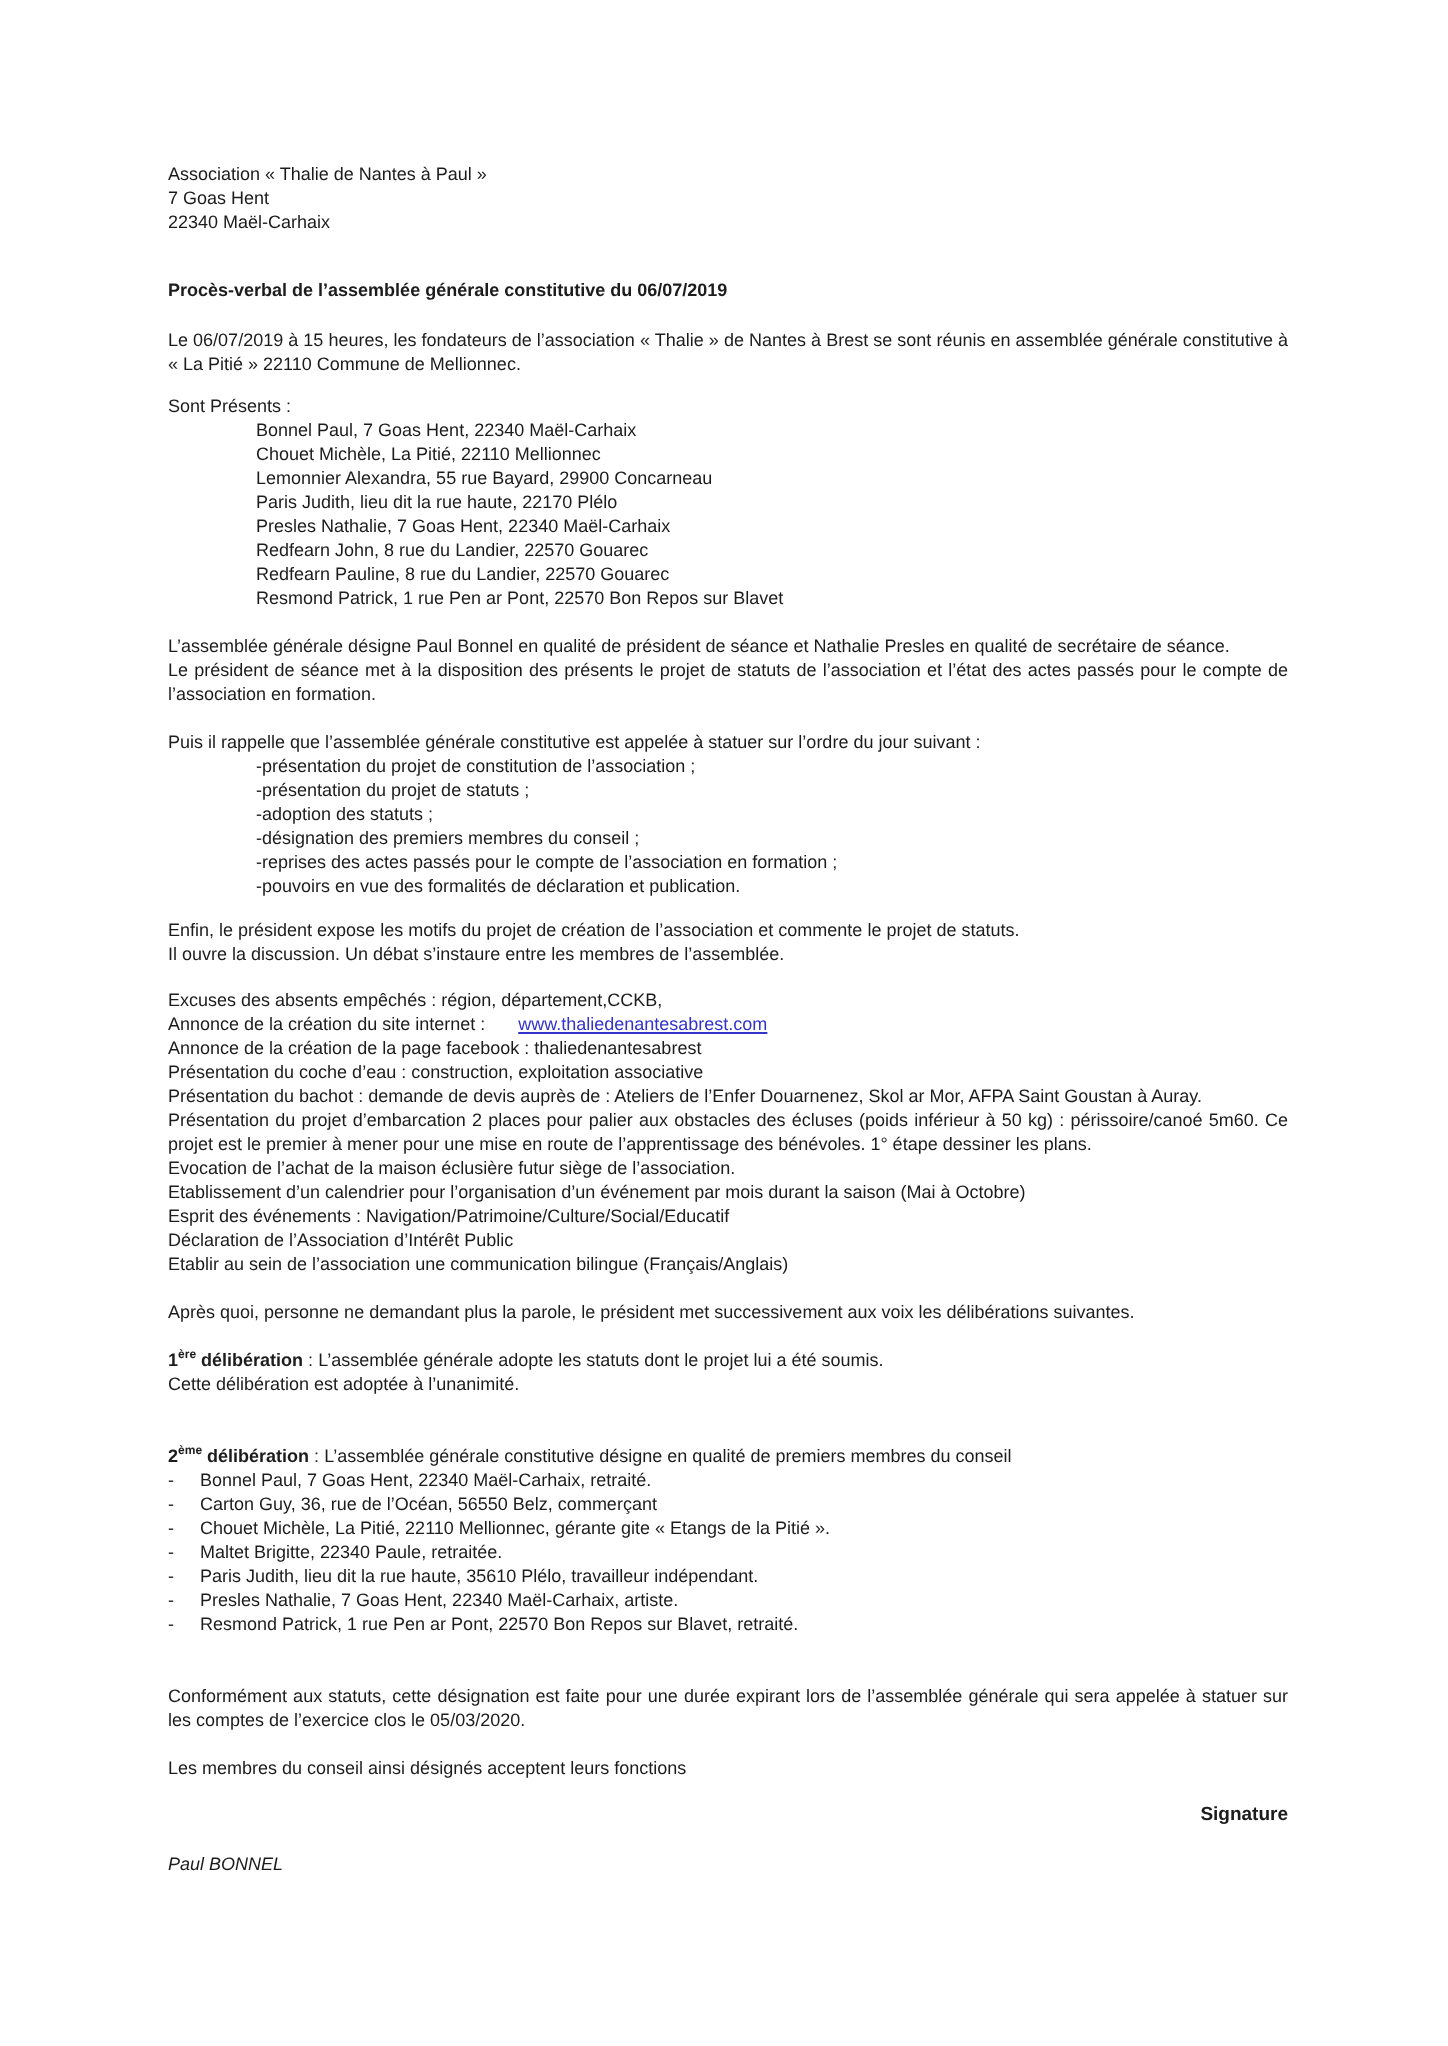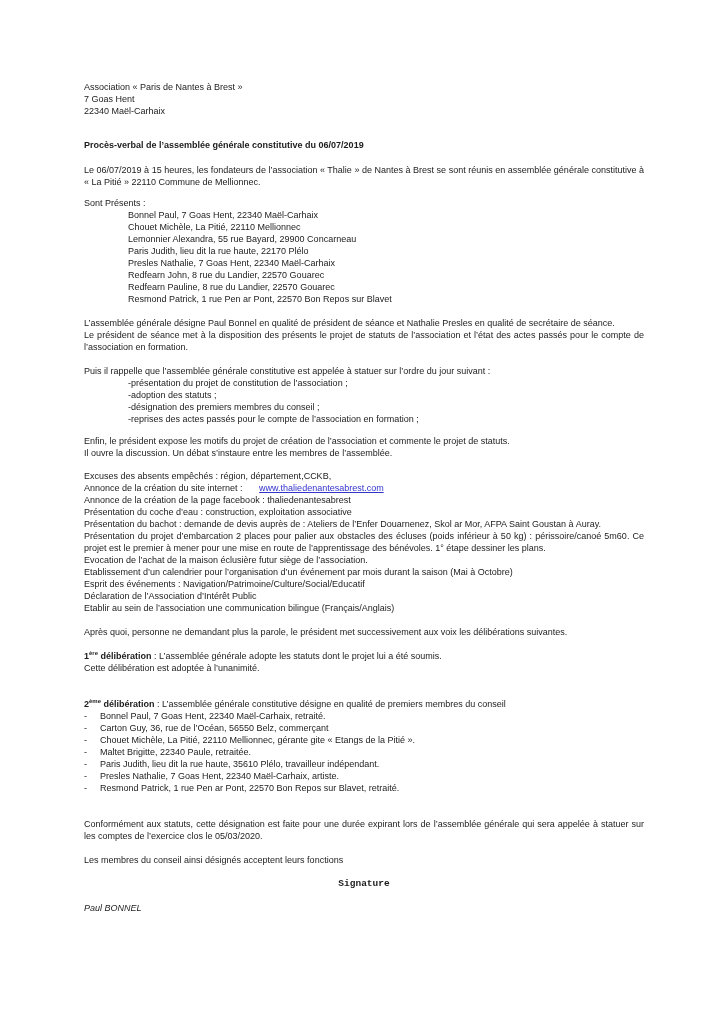--- a/index.html
+++ b/index.html
@@ -33,22 +33,22 @@
   .puis         { margin-top: 12px !important; }
   .expose       { margin-top: 10px !important; }
   .notes        { margin-top: 11px !important; }
   .apres        { margin-top: 12px !important; }
   .delib1       { margin-top: 12px !important; }
   .delib2       { margin-top: 24px !important; }
   .conformement { margin-top: 24px !important; }
   .acceptation  { margin-top: 12px !important; }
   .sig-label {
     margin-top: 12px !important;
-    text-align: center;
-    font-family: Liberation Mono, monospace;
+    text-align: right;
+    font-family: Liberation Sans, sans-serif;
     font-weight: bold;
     font-size: 9.5px;
   }
   .sig-name {
     margin-top: 12px !important;
     text-align: left;
     font-style: italic;
   }
   .member { padding-left: 43px; }
   .member .dash { display: inline-block; width: 16px; }
@@ -56,21 +56,21 @@
   sup { font-size: 6px; line-height: 0; }
   a.site-link { color: #3333cc; text-decoration: underline; cursor: pointer; margin-left: 14px; }
 </style>
 </head>
 <body>
 
 <div class="page">
   <div class="content">
 
     <div>
-      <div>Association « Paris  de Nantes à Brest »</div>
+      <div>Association « Thalie  de Nantes à Paul »</div>
       <div>7 Goas Hent</div>
       <div>22340  Maël-Carhaix</div>
     </div>
 
     <p class="doc-title">Procès-verbal de l’assemblée générale constitutive du 06/07/2019</p>
 
     <p class="intro justify">Le 06/07/2019 à 15 heures, les fondateurs de l’association « Thalie » de Nantes à Brest se sont réunis en assemblée générale constitutive à « La Pitié » 22110 Commune de Mellionnec.</p>
 
     <p class="presents-lbl">Sont Présents :</p>
     <div>
@@ -83,23 +83,25 @@
       <div class="indent">Redfearn Pauline, 8 rue du Landier, 22570 Gouarec</div>
       <div class="indent">Resmond Patrick, 1 rue Pen ar Pont, 22570 Bon Repos sur Blavet</div>
     </div>
 
     <p class="designation justify">L’assemblée générale désigne Paul Bonnel en qualité de président de séance et Nathalie Presles en qualité de secrétaire de séance.</p>
     <p class="justify">Le président de séance met à la disposition des présents le projet de statuts de l’association et l’état des actes passés pour le compte de l’association en formation.</p>
 
     <p class="puis">Puis il rappelle que l’assemblée générale constitutive est appelée à statuer sur l’ordre du jour suivant :</p>
     <div>
       <div class="indent">-présentation du projet de constitution de l’association ;</div>
+      <div class="indent">-présentation du projet de statuts ;</div>
       <div class="indent">-adoption des statuts ;</div>
       <div class="indent">-désignation des premiers membres du conseil ;</div>
       <div class="indent">-reprises des actes passés pour le compte de l’association en formation ;</div>
+      <div class="indent">-pouvoirs en vue des formalités de déclaration et publication.</div>
     </div>
 
     <div class="expose">
       <div>Enfin, le président expose les motifs du projet de création de l’association et commente le projet de statuts.</div>
       <div>Il ouvre la discussion. Un débat s’instaure entre les membres de l’assemblée.</div>
     </div>
 
     <div class="notes">
       <div>Excuses des absents empêchés : région, département,CCKB,</div>
       <div><span>Annonce de la création du site internet : </span><a class="site-link">www.thaliedenantesabrest.com</a></div>

